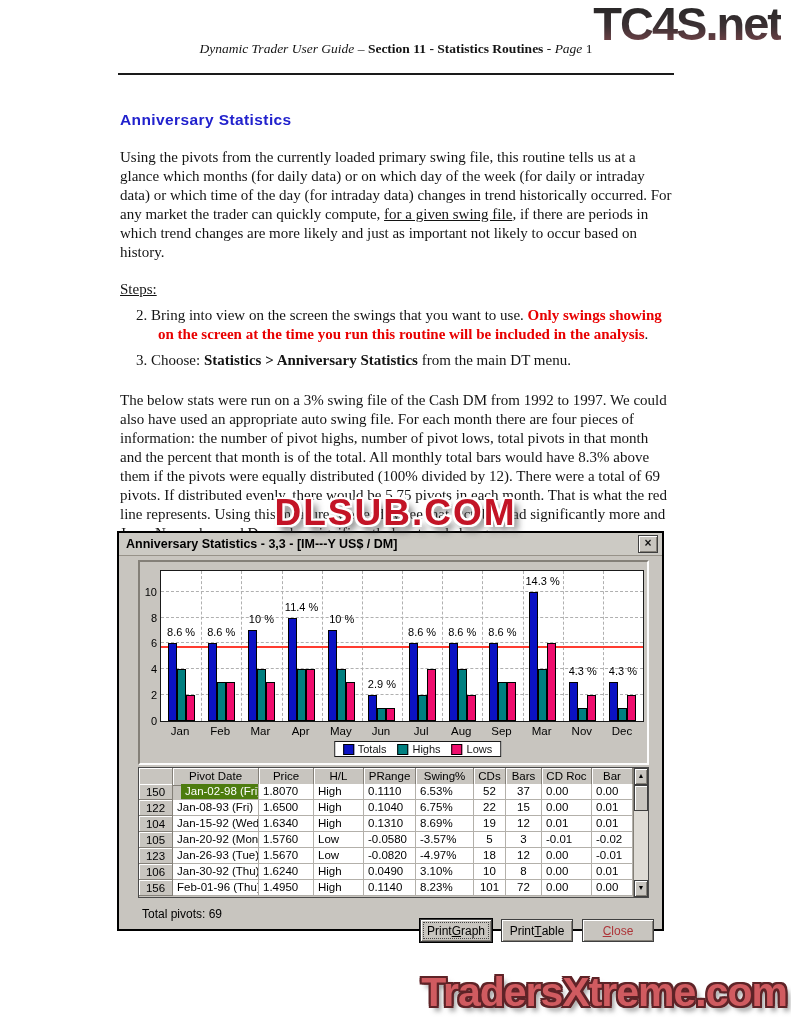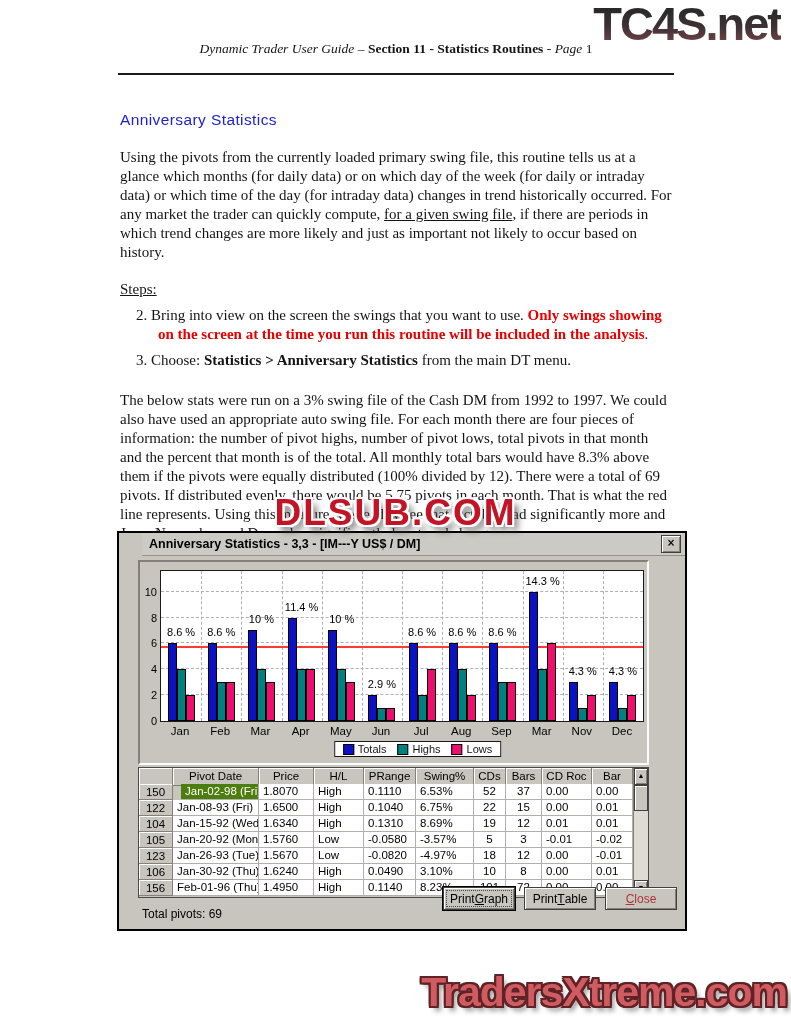--- a/index.html
+++ b/index.html
@@ -9,41 +9,41 @@
   .tc4s{position:absolute;top:-4px;right:10px;font-family:"Liberation Sans",sans-serif;font-weight:bold;
         font-size:47px;letter-spacing:-2px;
         background:linear-gradient(180deg,#262626 15%,#3c3134 55%,#8a4a50 100%);
         -webkit-background-clip:text;background-clip:text;color:transparent;}
   .dochead{position:absolute;top:41px;left:118px;width:556px;text-align:center;font-size:13.5px;
            padding-bottom:16px;border-bottom:2px solid #1a1a1a;white-space:nowrap;}
   .it{font-style:italic}.bd{font-weight:bold}
 
   
   .article{position:absolute;top:110px;left:120px;width:553px;font-size:15px;line-height:19px;}
-  .h1{font-family:"Liberation Sans",sans-serif;font-size:15.5px;font-weight:normal;color:#2121cd;
+  .h1{font-family:"Liberation Sans",sans-serif;font-size:15.5px;font-weight:bold;color:#2121cd;
       letter-spacing:.4px;margin:0 0 19px 0;}
   .p{margin:0;}
   .u{text-decoration:underline;}
   .steps-label{margin-top:18px;}
   .steps{margin-top:7px;}
   .step{padding-left:38px;text-indent:-22px;margin-bottom:7px;}
   .red{color:#e80000;font-weight:bold;}
   .p2{margin-top:21px;}
 
   
   .dlsub{position:absolute;top:492px;left:50%;transform:translateX(-50%);z-index:6;
          font-family:"Liberation Sans",sans-serif;font-weight:bold;font-size:37px;letter-spacing:2px;
          color:#c31426;white-space:nowrap;
          text-shadow:-2px -2px 0 #fff,2px -2px 0 #fff,-2px 2px 0 #fff,2px 2px 0 #fff,
                      0 -2px 0 #fff,0 2px 0 #fff,-2px 0 0 #fff,2px 0 0 #fff,
                      5px 6px 7px rgba(70,70,70,.85);}
 
   
   .dialog{position:absolute;top:531px;left:117px;width:543px;height:396px;border:2px solid #000;
-          background:#c8c5bf;font-family:"Liberation Sans",sans-serif;z-index:4;padding-left:23px;}
+          background:#c8c5bf;font-family:"Liberation Sans",sans-serif;z-index:4;}
   .titlebar{height:22px;background:#cccac4;border-bottom:1px solid #979289;display:flex;align-items:center;
             padding:0 4px 0 7px;}
   .titlebar .t{flex:1;font-weight:bold;font-size:12.5px;color:#000;}
   .xbtn{width:18px;height:16px;background:#c8c5bf;border:1px solid #3f3f3f;text-align:center;
         line-height:14px;font-size:12px;font-weight:bold;
         box-shadow:inset 1px 1px 0 #fff,inset -1px -1px 0 #848078;}
 
   .chart-panel{position:absolute;left:19px;top:27px;width:507px;height:201px;background:#c8c5bf;
                border:2px solid;border-color:#848078 #fdfdfd #fdfdfd #848078;}
   .plot{position:absolute;left:20px;top:8px;width:482px;height:150px;background:#fff;border:1px solid #1a1a1a;}
@@ -71,21 +71,21 @@
       line-height:15px;padding:0 4px;color:#000;box-sizing:border-box;overflow:hidden;white-space:nowrap;}
   .dc.r{text-align:left}.dc.c{text-align:center}.dc.l{text-align:left}
   .dc.sel{background:#4d7c0f;color:#fff;margin-left:8px;}
   .sb{width:15px;display:flex;flex-direction:column;background:#dedbd5;border-left:1px solid #848078;}
   .sb-btn{height:15px;background:#c8c5bf;border:1px solid #3f3f3f;box-shadow:inset 1px 1px 0 #fff,inset -1px -1px 0 #848078;
           font-size:7px;line-height:13px;text-align:center;color:#000;}
   .sb-thumb{height:24px;background:#c8c5bf;border:1px solid #3f3f3f;box-shadow:inset 1px 1px 0 #fff;}
   .sb-track{flex:1;}
 
   .status{position:absolute;left:23px;top:374px;font-size:12px;color:#000;}
-  .btnrow{position:absolute;right:8px;top:354px;display:flex;gap:9px;border-radius:11px;}
+  .btnrow{position:absolute;right:8px;top:386px;display:flex;gap:9px;border-radius:11px;}
   .btn{width:72px;height:23px;background:#c8c5bf;border:1px solid #3f3f3f;font-size:12px;color:#000;
        display:flex;align-items:center;justify-content:center;box-sizing:border-box;
        box-shadow:inset 1px 1px 0 #fff,inset -1px -1px 0 #848078;}
   .btn .key{text-decoration:underline;}
   .btn.default{box-shadow:0 0 0 1px #000,inset 1px 1px 0 #fff,inset -1px -1px 0 #848078;
                outline:1px dotted #444;outline-offset:-4px;}
   .btn.close{color:#ad3438;}
   .btn.close .key{color:#ad3438;}
 
   

